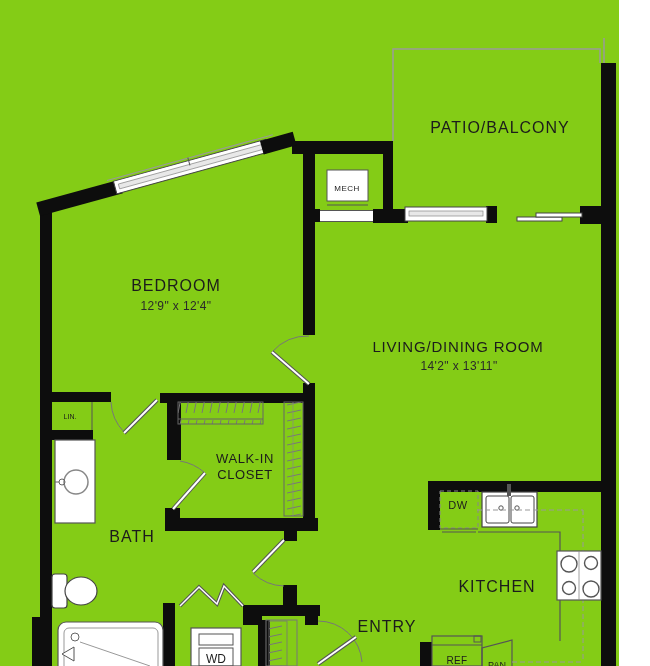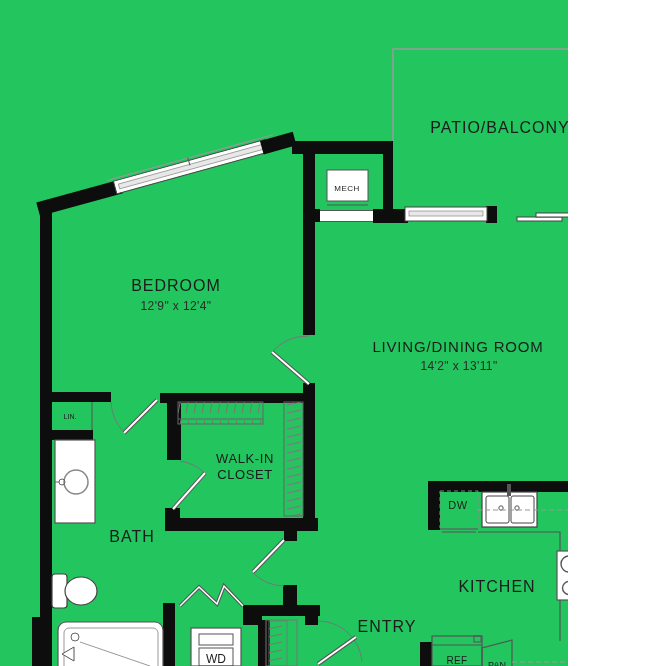--- a/index.html
+++ b/index.html
@@ -1,16 +1,16 @@
 <!DOCTYPE html>
 <html><head>
 <meta charset="utf-8">
 <style>
   html,body{margin:0;padding:0;background:#fff;}
-  #plan{position:relative;width:568px;height:666px;background:#22c55e;overflow:hidden;
+  #plan{position:relative;width:619px;height:666px;background:#84cc16;overflow:hidden;
         font-family:"Liberation Sans", sans-serif;}
   svg text{fill:#1c1c1c;font-family:"Liberation Sans", sans-serif;}
   .room-label{font-size:16px;letter-spacing:1px;}
   .room-label-sm{font-size:15px;letter-spacing:0.8px;}
   .dim-label{font-size:12px;letter-spacing:0.4px;fill:#2a2a2a;}
   .closet-label{font-size:13px;letter-spacing:0.6px;}
   .tiny-label{font-size:8px;letter-spacing:0.5px;}
   .lin-label{font-size:7px;}
   .appl-label{font-size:10px;letter-spacing:0.3px;}
   .wd-label{font-size:12px;}

